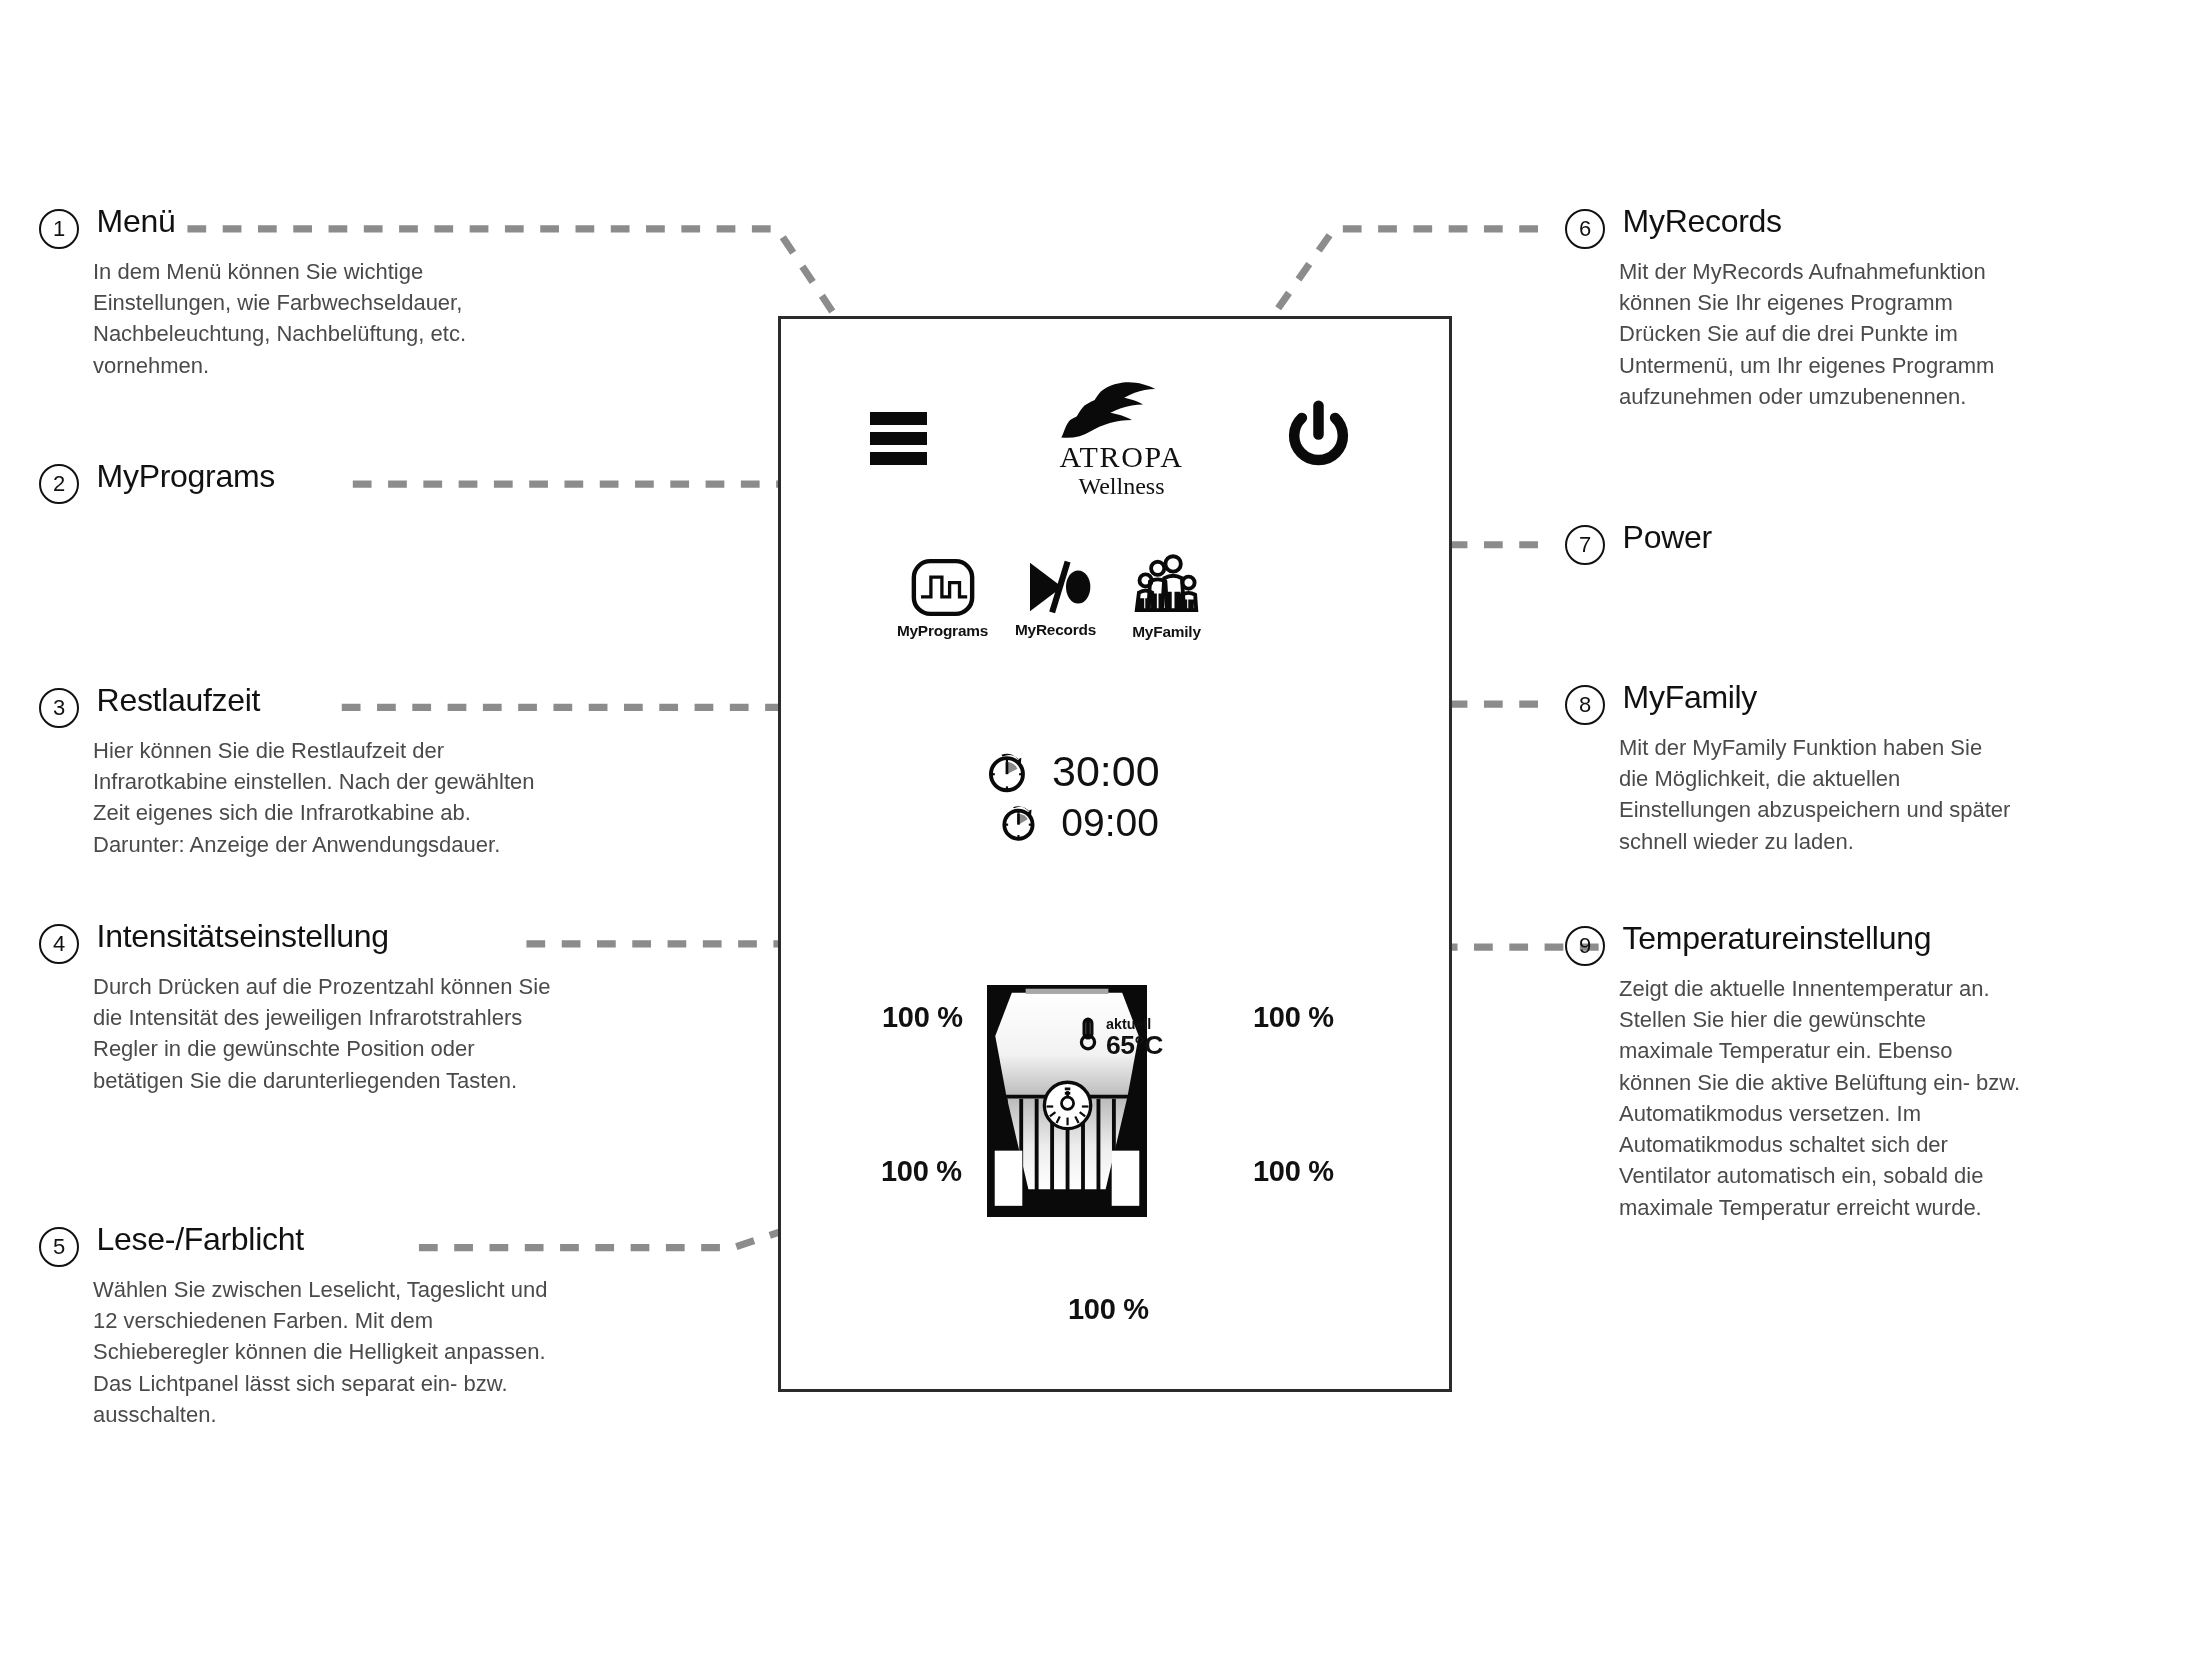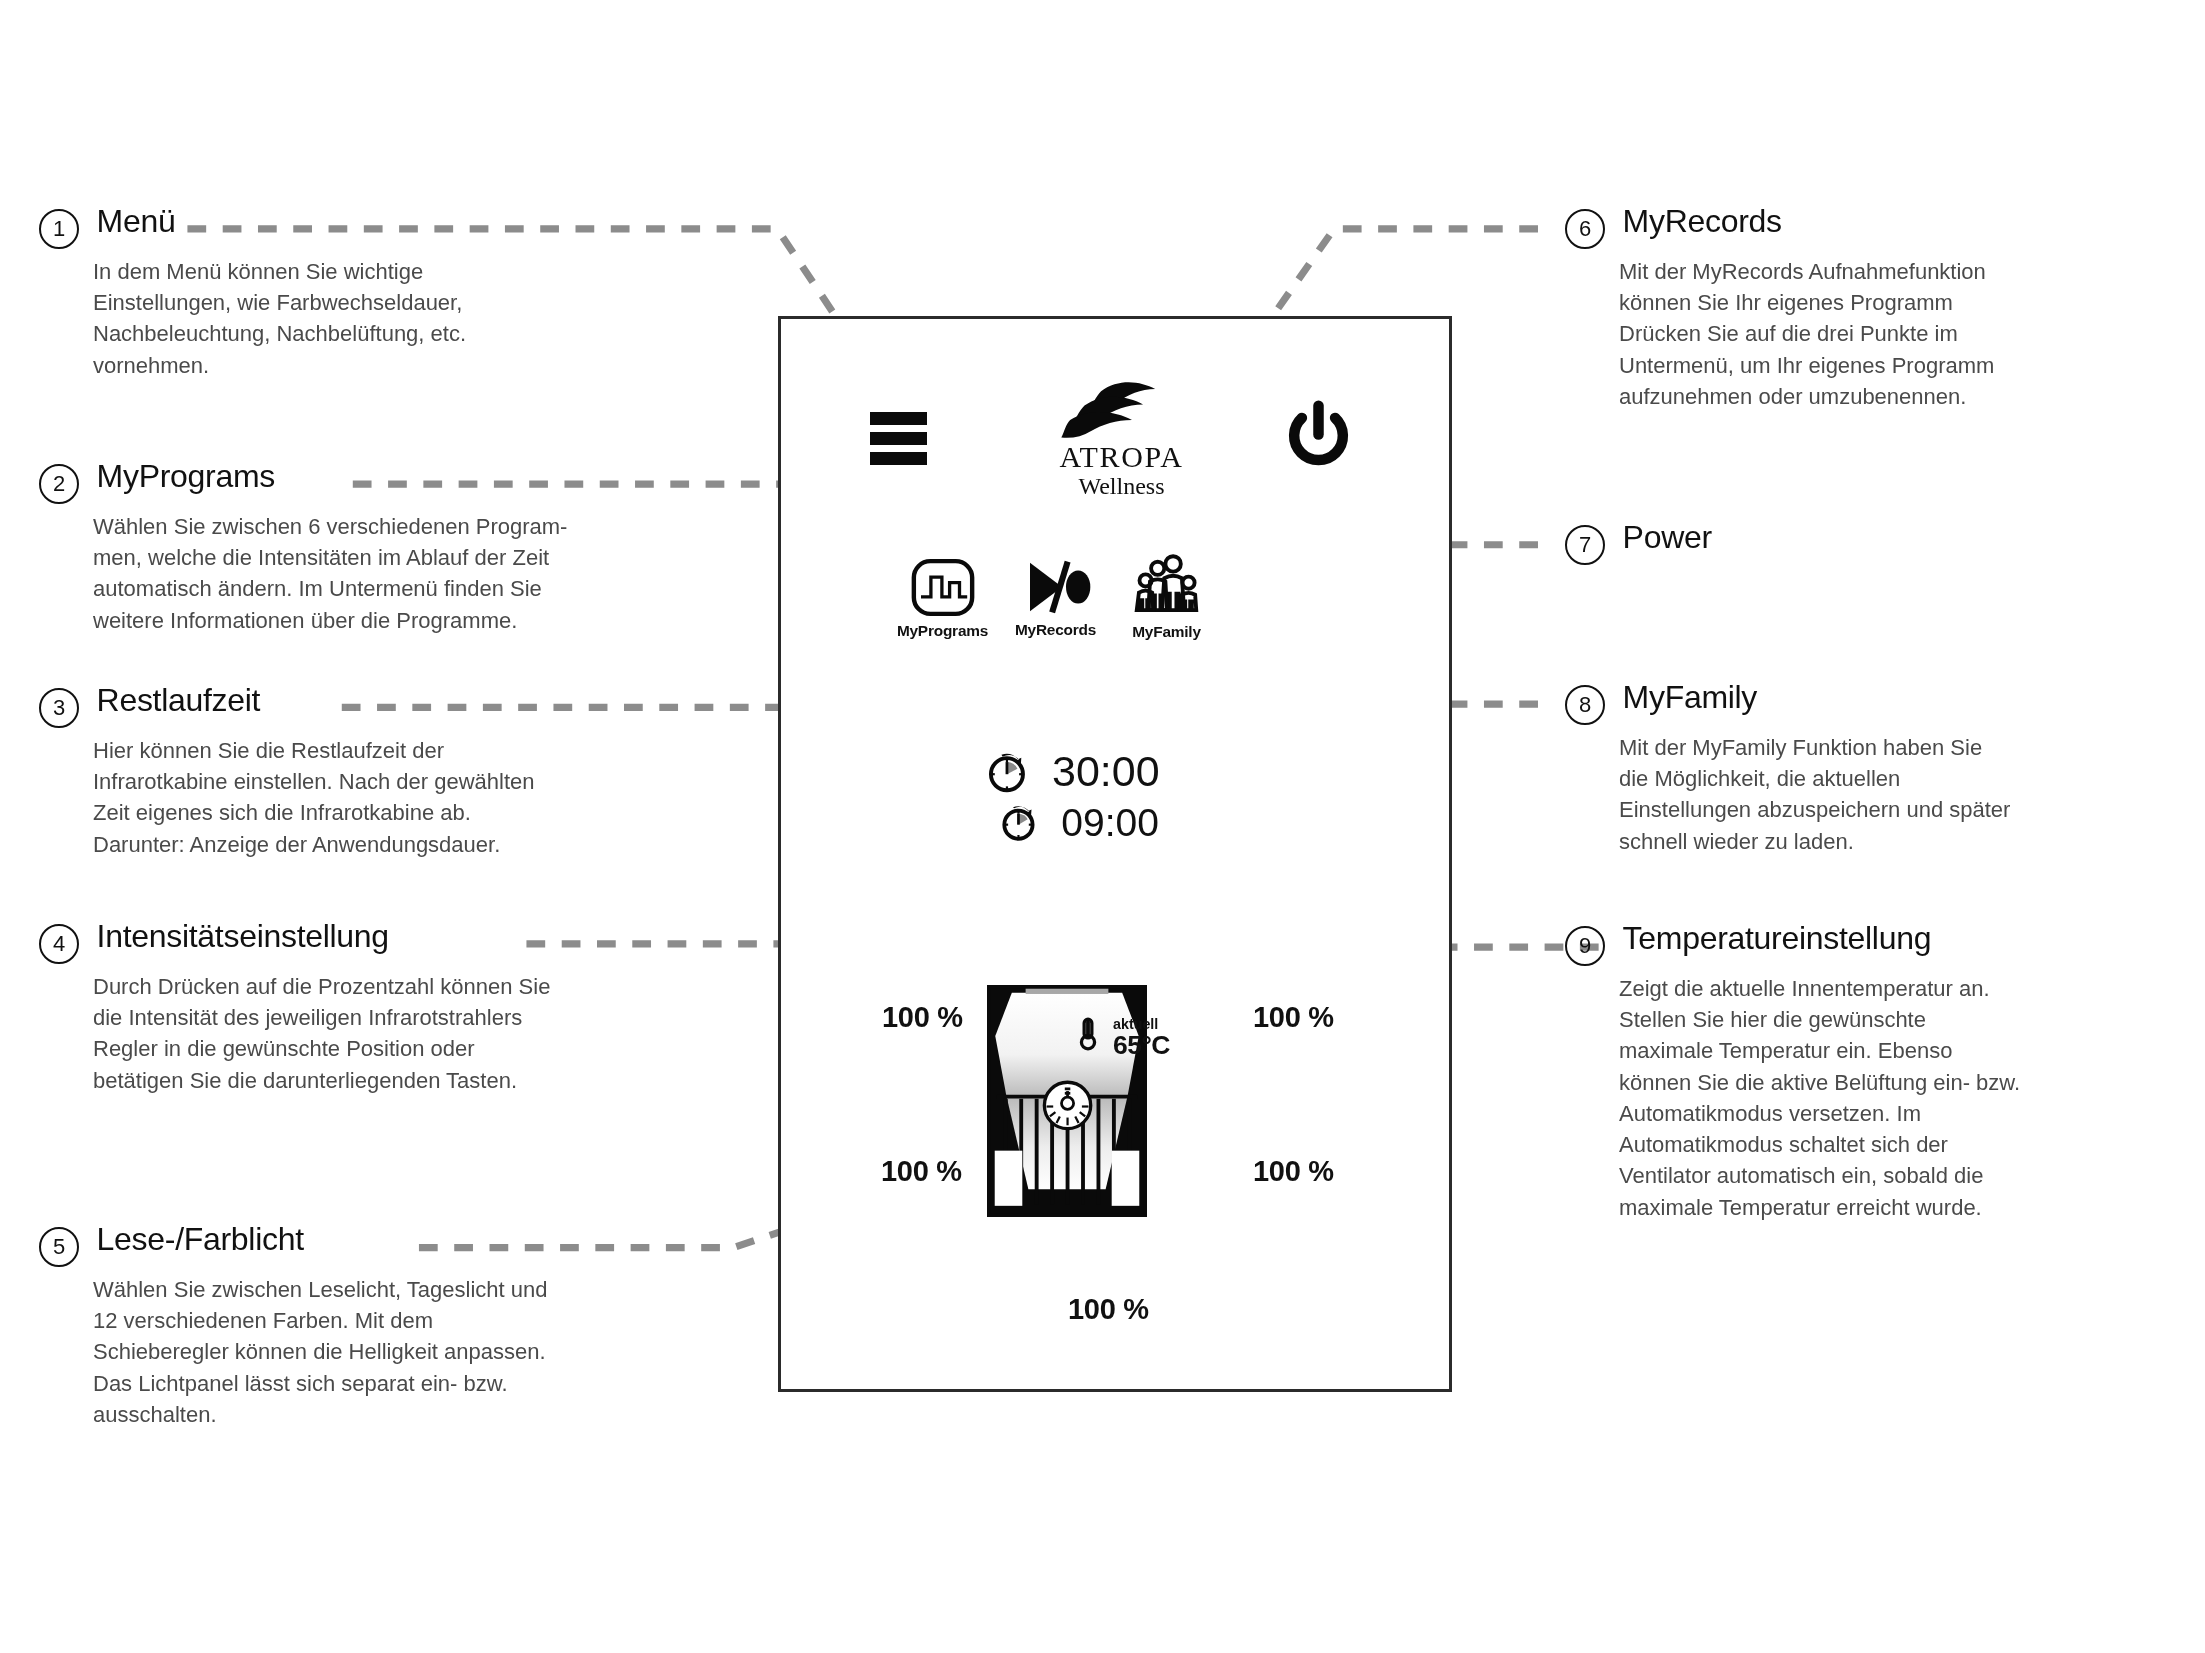--- a/index.html
+++ b/index.html
@@ -122,26 +122,20 @@
       <p>Nachbeleuchtung, Nachbelüftung, etc.</p>
       <p>vornehmen.</p>
     </div>
   </div>
 
   <div class="anno left" id="anno-2" style="left:39px;top:460px;width:717px;">
     <div class="row">
       <div class="circnum">2</div>
       <div class="head">MyPrograms</div>
     </div>
-    <div class="body">
-      <p>Wählen Sie zwischen 6 verschiedenen Program-</p>
-      <p>men, welche die Intensitäten im Ablauf der Zeit</p>
-      <p>automatisch ändern. Im Untermenü finden Sie</p>
-      <p>weitere Informationen über die Programme.</p>
-    </div>
   </div>
 
   <div class="anno left" id="anno-3" style="left:39px;top:684px;width:717px;">
     <div class="row">
       <div class="circnum">3</div>
       <div class="head">Restlaufzeit</div>
     </div>
     <div class="body">
       <p>Hier können Sie die Restlaufzeit der</p>
       <p>Infrarotkabine einstellen. Nach der gewählten</p>
@@ -378,21 +372,21 @@
       <line x1="120" y1="220" x2="108" y2="220"></line>
     </g>
   </svg>
 
   <div id="temp">
     <svg width="20" height="34" viewBox="0 0 36 62">
       <path d="M18 8 v28" stroke="#0a0a0a" stroke-width="7" fill="none" stroke-linecap="round"></path>
       <circle cx="18" cy="46" r="12" fill="none" stroke="#0a0a0a" stroke-width="6"></circle>
       <rect x="11" y="4" width="14" height="34" rx="7" fill="none" stroke="#0a0a0a" stroke-width="6"></rect>
     </svg>
-    <div style="margin-left:15px;">
+    <div style="margin-left:8px;">
       <div class="lbl">aktuell</div>
       <div class="val">65°C</div>
     </div>
   </div>
 
   <div class="pct" id="pct-tl">100 %</div>
   <div class="pct" id="pct-tr">100 %</div>
   <div class="pct" id="pct-bl">100 %</div>
   <div class="pct" id="pct-br">100 %</div>
   <div class="pct" id="pct-bot">100 %</div>

